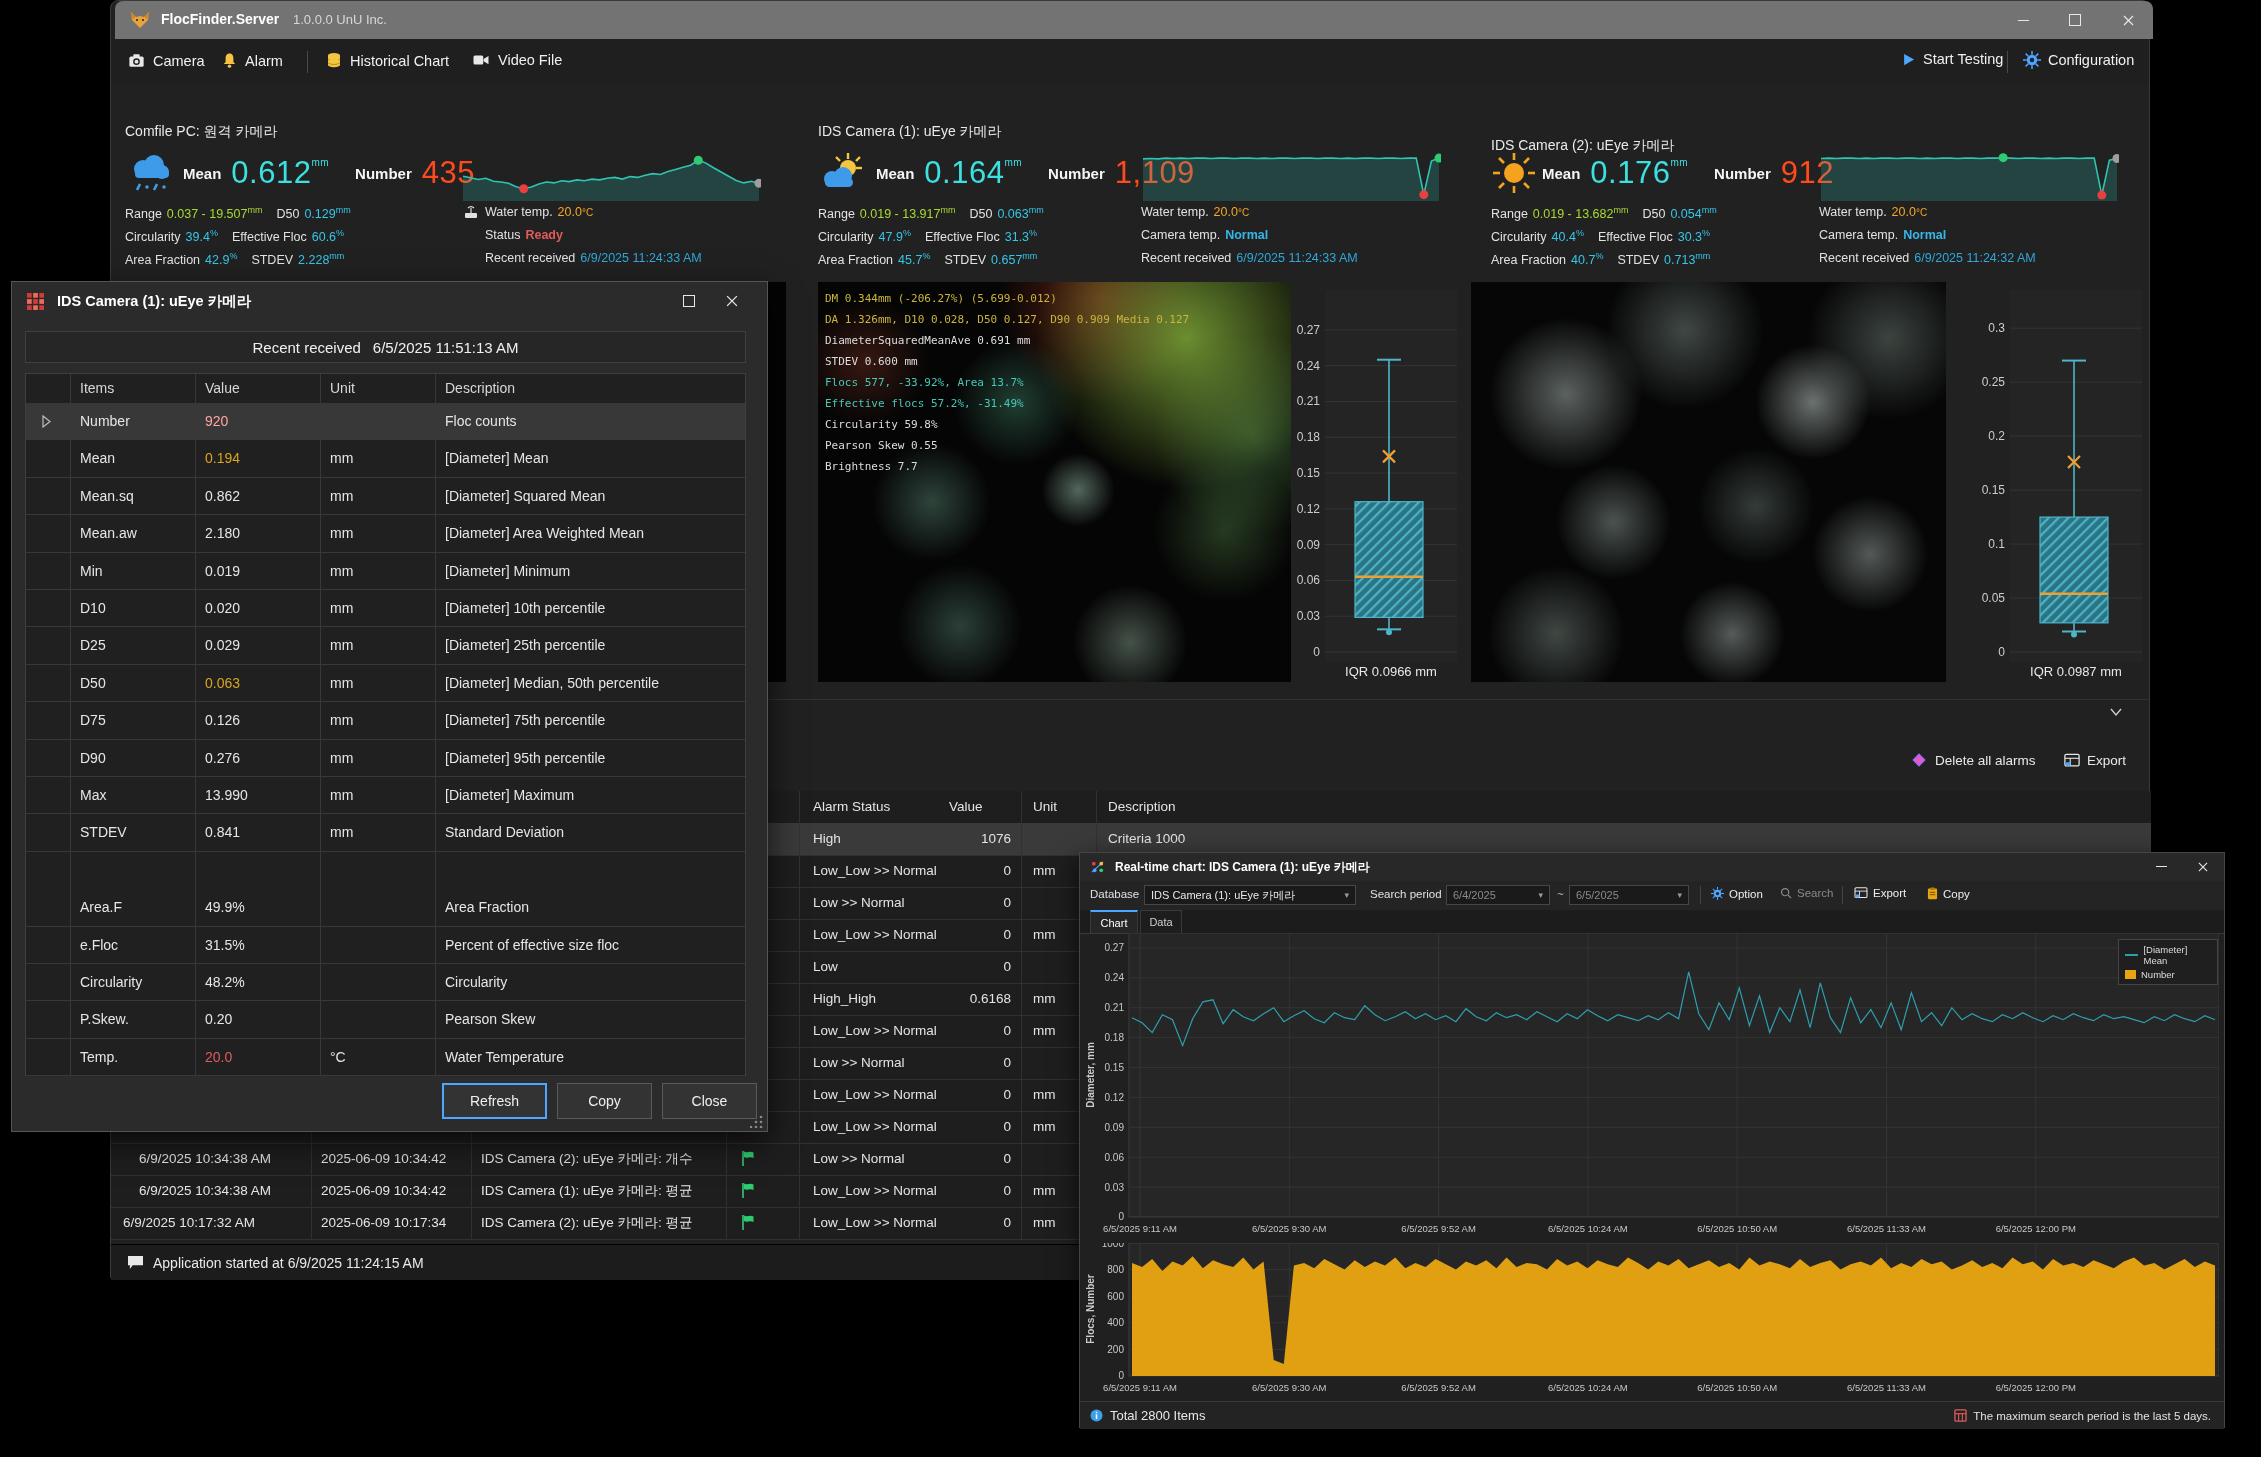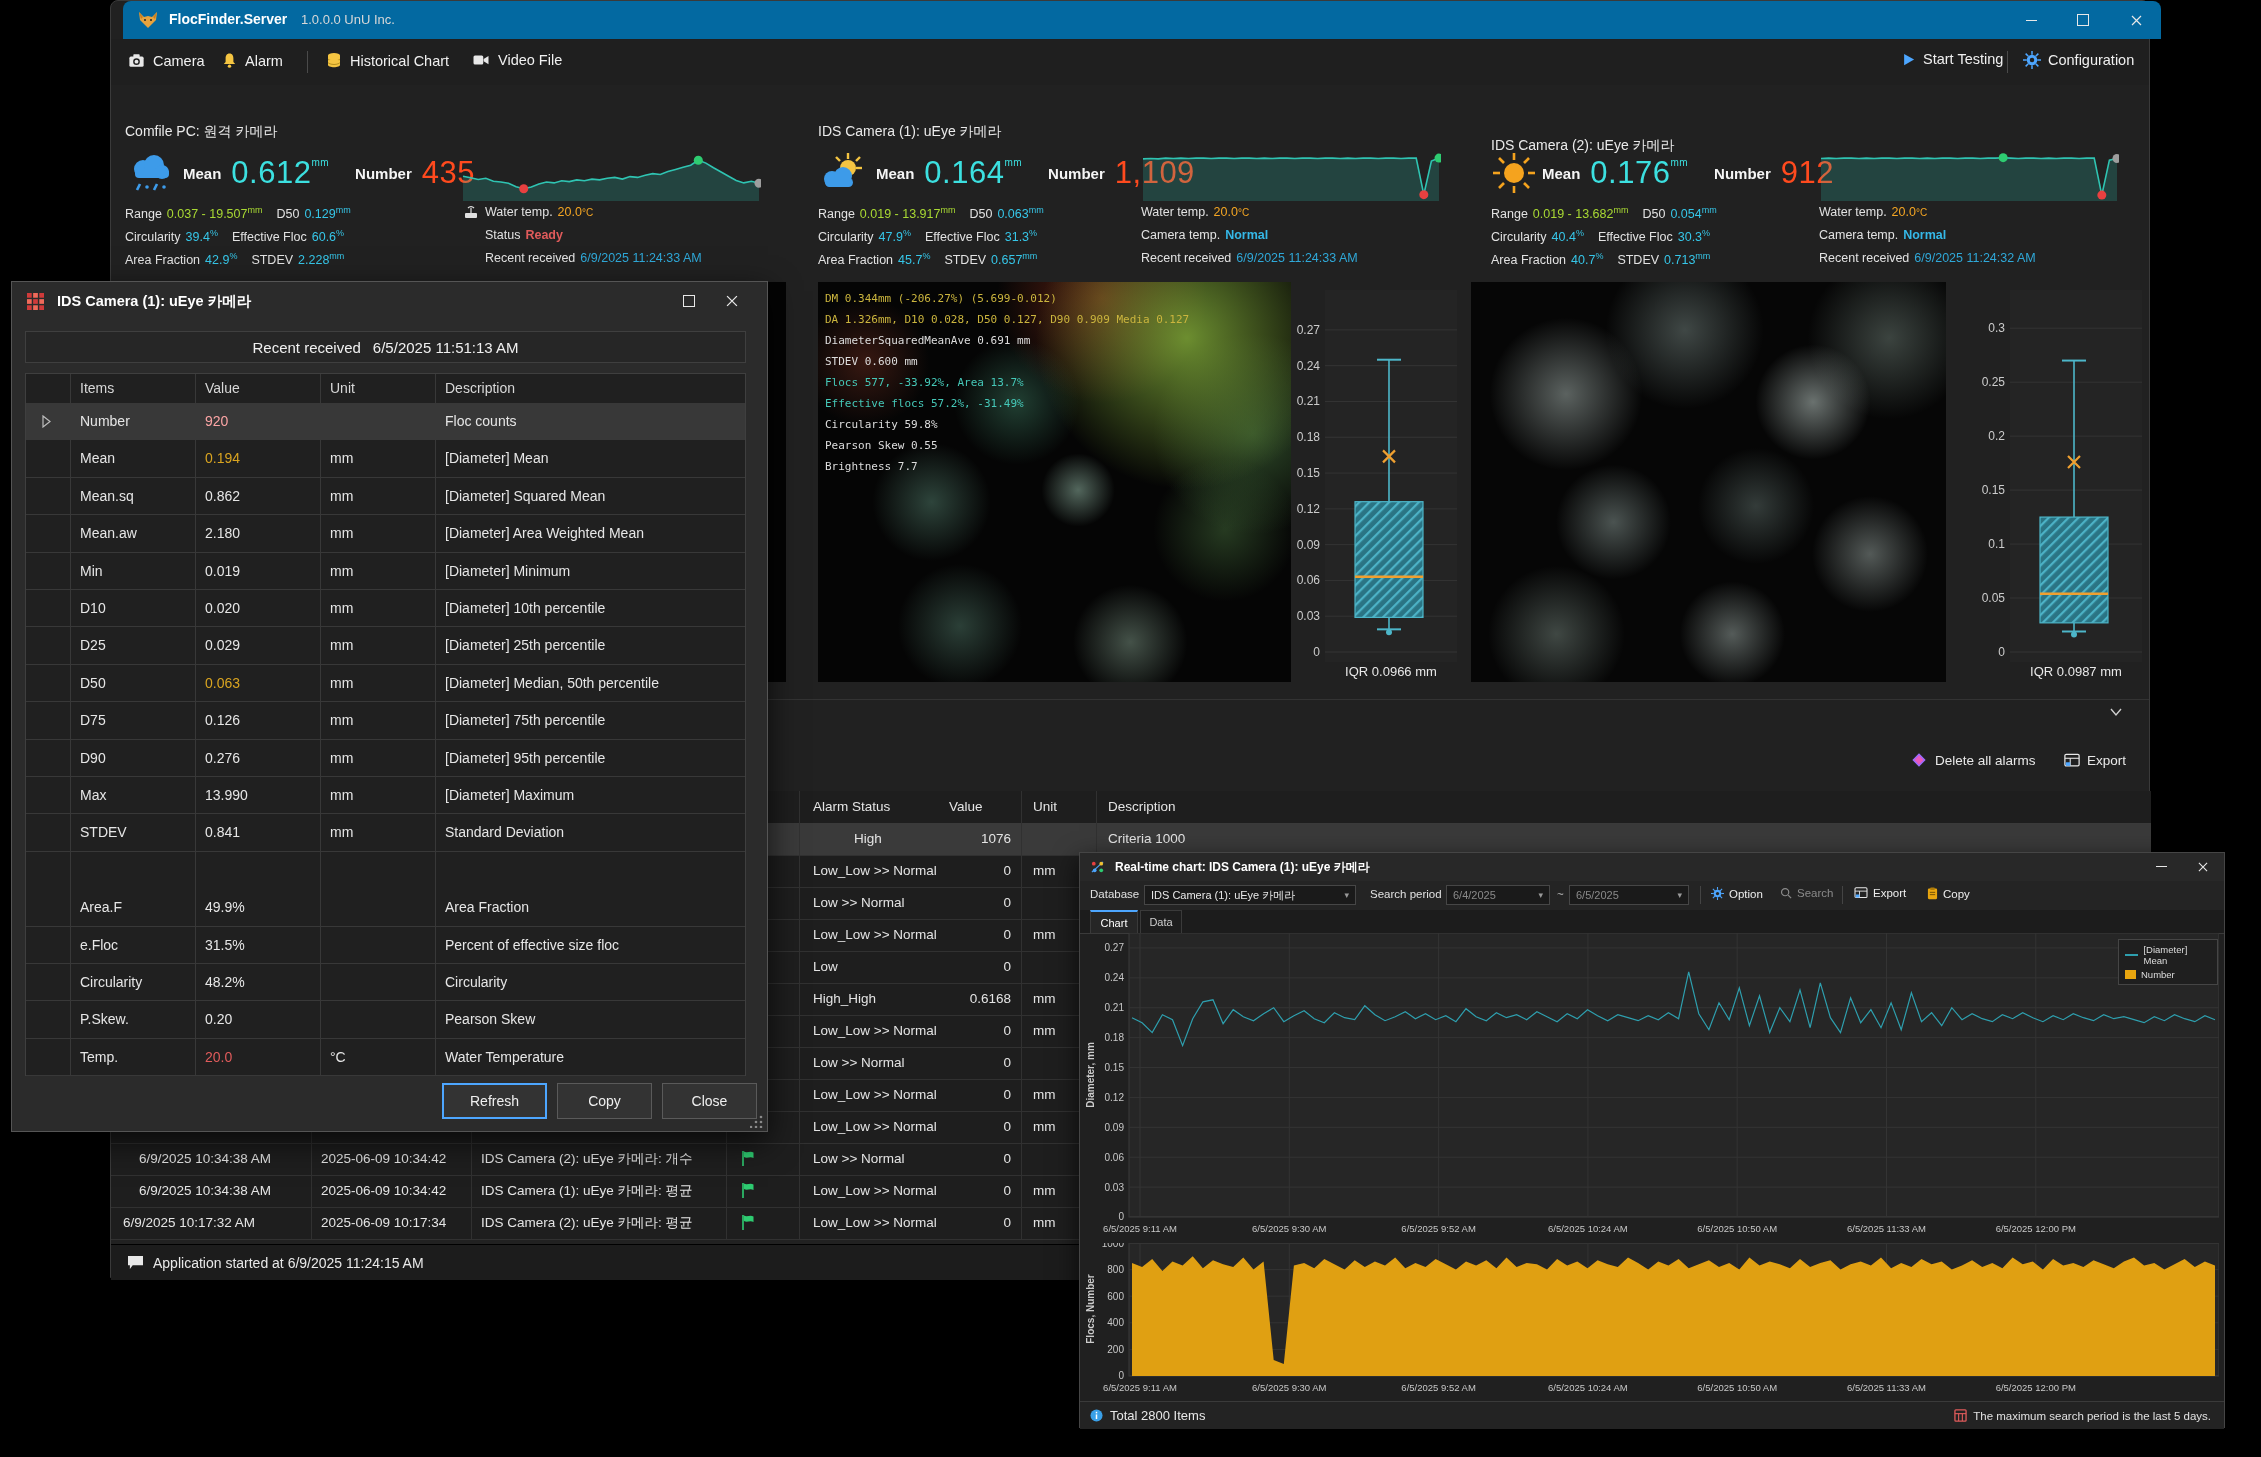--- a/index.html
+++ b/index.html
@@ -38,21 +38,21 @@
         justify-content:center;border:1px solid #3a3a3a;border-bottom:none;background:#1d1d1d;color:#cfcfcf}
   .winbtn{position:absolute;width:46px;height:36px;display:flex;align-items:center;justify-content:center}
   .glyph-min{width:11px;height:1px;background:#e8e8e8}
   .glyph-max{width:10px;height:10px;border:1px solid #e8e8e8}
 </style>
 </head>
 <body>
 
 <div class="win" id="mainwin" style="left:110px;top:0;width:2040px;height:1278px;border-radius:8px 8px 0 0">
 
-  <div class="abs row" style="left:12px;top:0;width:100%;height:38px;background:#0369a1;border-radius:8px 8px 0 0">
+  <div class="abs row" style="left:4px;top:0;width:100%;height:38px;background:#737373;border-radius:8px 8px 0 0">
     <svg class="abs" style="left:14px;top:9px" width="22" height="20" viewBox="0 0 22 20">
       <polygon points="2,2 7,7 11,6 15,7 20,2 19,10 11,18 3,10" fill="#e8a33d"></polygon>
       <polygon points="2,2 6,7 4,9" fill="#c97f1e"></polygon>
         <polygon points="20,2 16,7 18,9" fill="#c97f1e"></polygon>
       <circle cx="8" cy="10" r="1" fill="#222"></circle>
         <circle cx="14" cy="10" r="1" fill="#222"></circle>
     </svg>
     <span class="abs" style="left:46px;top:10px;font-size:14px;font-weight:bold;color:#fff">FlocFinder.Server</span>
     <span class="abs" style="left:178px;top:11px;font-size:13px;color:#d8d8d8">1.0.0.0 UnU Inc.</span>
     <div class="winbtn" style="left:1885px;top:1px">
@@ -364,21 +364,21 @@
 
   <div class="abs" style="left:0;top:790px;width:2040px;height:448px;background:#1e1e1e">
     <div class="abs" style="left:0;top:0;width:100%;height:32px;border-bottom:1px solid #454545">
       <span class="cell thead" style="left:702px">Alarm Status</span>
       <span class="cell thead" style="left:838px">Value</span>
       <span class="cell thead" style="left:922px">Unit</span>
       <span class="cell thead" style="left:997px">Description</span>
     </div>
     <div class="abs" id="alarmrows" style="left:0;top:32px;width:100%;height:416px">
         <div style="position: absolute; left: 0px; top: 0px; width: 100%; height: 32px; border-bottom: 1px solid rgb(49, 49, 49); background: rgb(58, 58, 58);">
-          <span class="cell" style="left: 702px; margin-left: 41px;">High</span>
+          <span class="cell" style="left: 702px;">High</span>
           <span class="cell" style="left: 820px; width: 80px; text-align: right;">1076</span>
           <span class="cell" style="left: 997px;">Criteria 1000</span>
         </div>
         <div style="position: absolute; left: 0px; top: 32px; width: 100%; height: 32px; border-bottom: 1px solid rgb(49, 49, 49);">
           <span class="cell" style="left: 702px;">Low_Low &gt;&gt; Normal</span>
           <span class="cell" style="left: 820px; width: 80px; text-align: right;">0</span>
           <span class="cell" style="left: 922px;">mm</span>
         </div>
         <div style="position: absolute; left: 0px; top: 64px; width: 100%; height: 32px; border-bottom: 1px solid rgb(49, 49, 49);">
           <span class="cell" style="left: 702px;">Low &gt;&gt; Normal</span>

